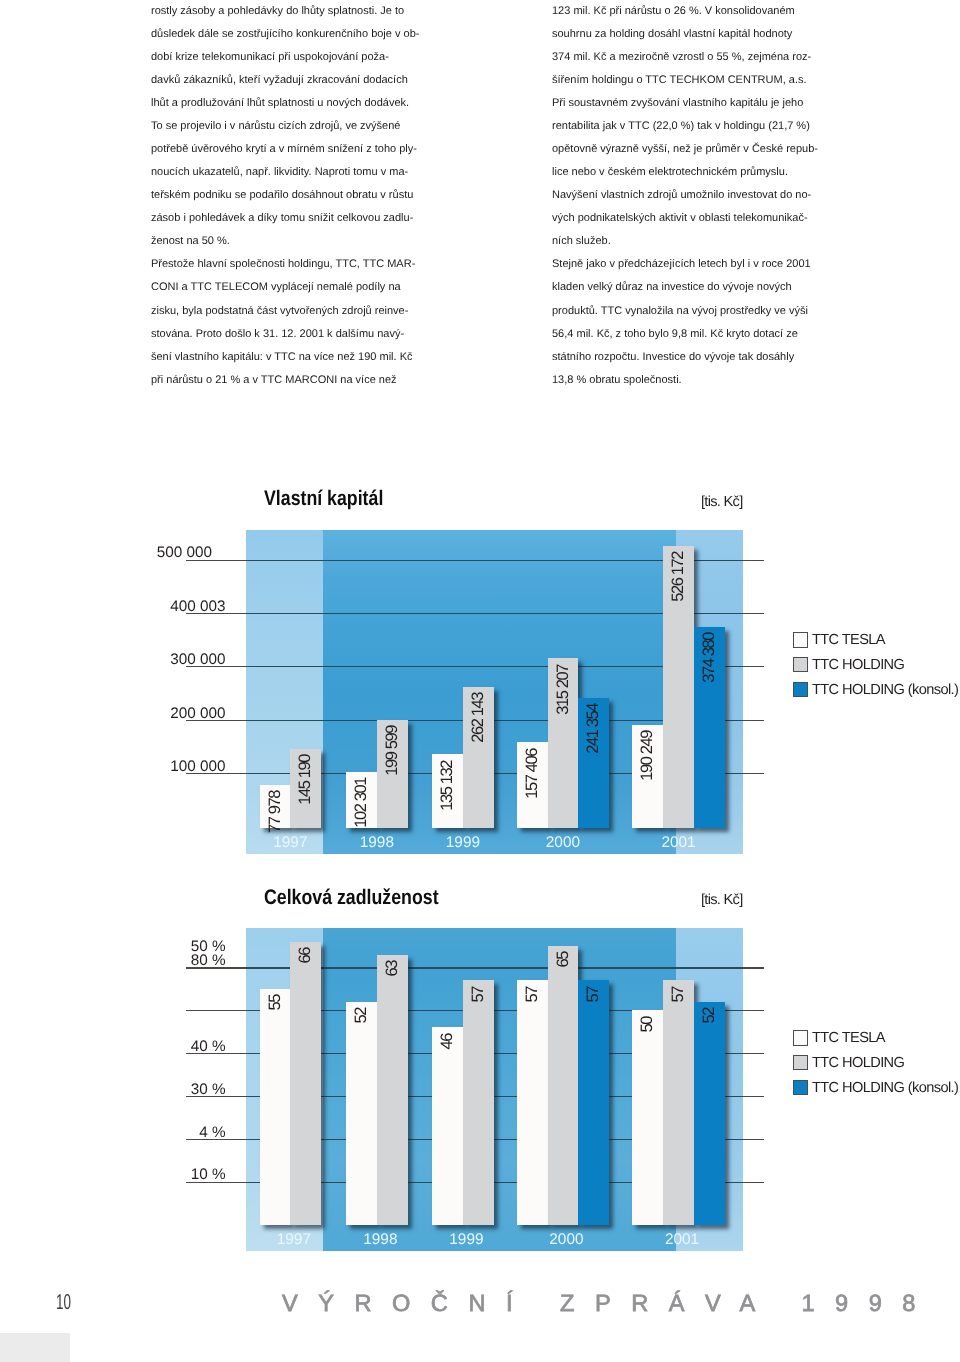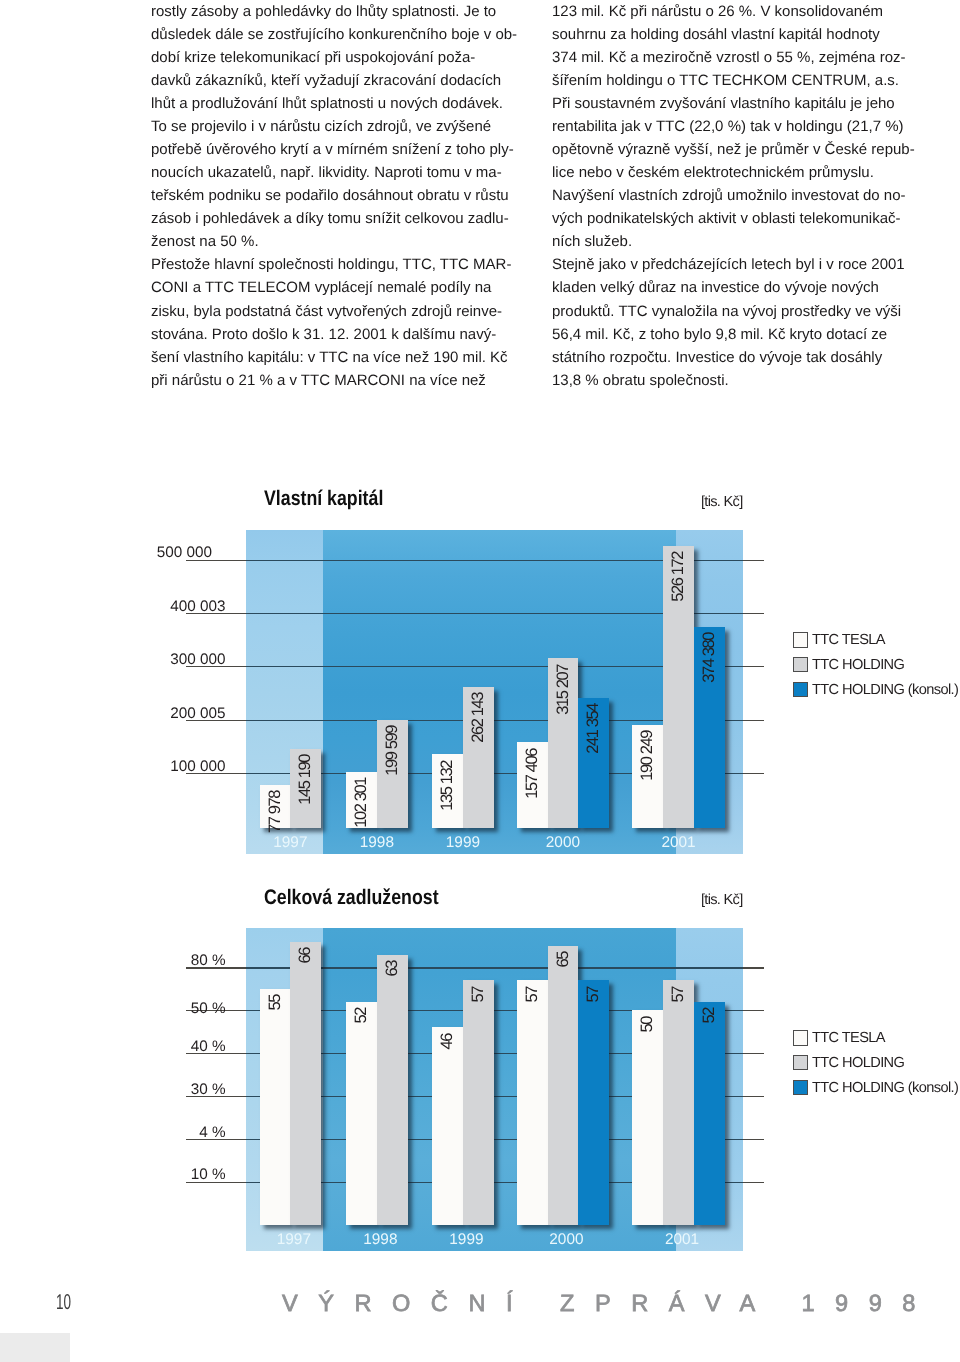--- a/index.html
+++ b/index.html
@@ -6,21 +6,21 @@
   html, body { margin:0; padding:0; }
   body {
     width:960px; height:1362px; position:relative; overflow:hidden;
     background:#ffffff;
     font-family:"Liberation Sans", sans-serif;
     color:#1a1a1a;
     -webkit-font-smoothing:antialiased;
     text-rendering:geometricPrecision;
   }
   
-  .col { position:absolute; font-size:15px; line-height:23.09px;
+  .col { position:absolute; font-size:11px; line-height:23.09px;
          color:#1c1a1b; white-space:pre; }
   #col-left  { left:151px; top:-0.5px; width:385px; }
   #col-right { left:552px; top:-0.5px; width:385px; }
   .col div { height:23.09px; }
 
   
   .chart { position:absolute; }
   .chart-title { position:absolute; font-weight:bold; font-size:21px;
                  line-height:21px; color:#0f0f0f; white-space:nowrap;
                  transform:scaleX(0.845); transform-origin:0 0; }
@@ -69,21 +69,21 @@
 <div class="plotbg" style="left:77px;width:353px;background:linear-gradient(to bottom,#5cb2de 0%,#4da8d9 14%,#42a2d5 32%,#3b9dd2 50%,#3e9fd3 64%,#449fd2 78%,#4da6d6 92%,#55abd8 100%)"></div>
 <div class="plotbg" style="left:430px;width:66.5px;background:linear-gradient(to bottom,#97cbec 0%,#8fc7ea 16%,#8ac4e9 36%,#8dc6e9 56%,#95c9ea 74%,#9ecdec 88%,#a9d3ed 100%)"></div>
 </div>
 <div class="gridline" style="left:186px;top:773.1px;width:60px;background:#4b4944"></div>
 <div class="gridline" style="left:246px;top:773.1px;width:496.5px;background:#2a4a5d"></div>
 <div class="gridline" style="left:742.5px;top:773.1px;width:21.5px;background:#4b4944"></div>
 <div class="ytick" style="left:105.5px;top:758.9px;width:120px">100 000</div>
 <div class="gridline" style="left:186px;top:719.7px;width:60px;background:#4b4944"></div>
 <div class="gridline" style="left:246px;top:719.7px;width:496.5px;background:#2a4a5d"></div>
 <div class="gridline" style="left:742.5px;top:719.7px;width:21.5px;background:#4b4944"></div>
-<div class="ytick" style="left:105.5px;top:705.5px;width:120px">200 005</div>
+<div class="ytick" style="left:105.5px;top:705.5px;width:120px">200 000</div>
 <div class="gridline" style="left:186px;top:666.3px;width:60px;background:#4b4944"></div>
 <div class="gridline" style="left:246px;top:666.3px;width:496.5px;background:#2a4a5d"></div>
 <div class="gridline" style="left:742.5px;top:666.3px;width:21.5px;background:#4b4944"></div>
 <div class="ytick" style="left:105.5px;top:652.1px;width:120px">300 000</div>
 <div class="gridline" style="left:186px;top:612.9px;width:60px;background:#4b4944"></div>
 <div class="gridline" style="left:246px;top:612.9px;width:496.5px;background:#2a4a5d"></div>
 <div class="gridline" style="left:742.5px;top:612.9px;width:21.5px;background:#4b4944"></div>
 <div class="ytick" style="left:105.5px;top:598.7px;width:120px">400 003</div>
 <div class="gridline" style="left:186px;top:559.5px;width:60px;background:#4b4944"></div>
 <div class="gridline" style="left:246px;top:559.5px;width:496.5px;background:#2a4a5d"></div>
@@ -153,21 +153,21 @@
 <div class="gridline" style="left:246px;top:1095.95px;width:496.5px;background:#2a4a5d"></div>
 <div class="gridline" style="left:742.5px;top:1095.95px;width:21.5px;background:#4b4944"></div>
 <div class="ytick" style="left:105.5px;top:1081.75px;width:120px">30 %</div>
 <div class="gridline" style="left:186px;top:1053.1px;width:60px;background:#4b4944"></div>
 <div class="gridline" style="left:246px;top:1053.1px;width:496.5px;background:#2a4a5d"></div>
 <div class="gridline" style="left:742.5px;top:1053.1px;width:21.5px;background:#4b4944"></div>
 <div class="ytick" style="left:105.5px;top:1038.9px;width:120px">40 %</div>
 <div class="gridline" style="left:186px;top:1010.25px;width:60px;background:#4b4944"></div>
 <div class="gridline" style="left:246px;top:1010.25px;width:496.5px;background:#2a4a5d"></div>
 <div class="gridline" style="left:742.5px;top:1010.25px;width:21.5px;background:#4b4944"></div>
-<div class="ytick" style="left:105.5px;top:1001px;width:120px">50 %</div>
+<div class="ytick" style="left:105.5px;top:939px;width:120px">50 %</div>
 <div class="gridline" style="left:186px;top:967.4px;width:60px;background:#4b4944"></div>
 <div class="gridline" style="left:246px;top:967.4px;width:496.5px;background:#2a4a5d"></div>
 <div class="gridline" style="left:742.5px;top:967.4px;width:21.5px;background:#4b4944"></div>
 <div class="ytick" style="left:105.5px;top:953.2px;width:120px">80 %</div>
 <div class="bar" style="left:259.6px;top:988.825px;width:30.75px;height:235.975px;background:#fcfbf9"></div>
 <div class="barlabel" style="left:259.6px;top:995.325px;width:30.75px">55</div>
 <div class="bar" style="left:290.35px;top:941.69px;width:30.75px;height:283.11px;background:#d4d5d7"></div>
 <div class="barlabel" style="left:290.35px;top:948.19px;width:30.75px">66</div>
 <div class="bar" style="left:346.1px;top:1001.68px;width:30.75px;height:223.12px;background:#fcfbf9"></div>
 <div class="barlabel" style="left:346.1px;top:1008.18px;width:30.75px">52</div>

